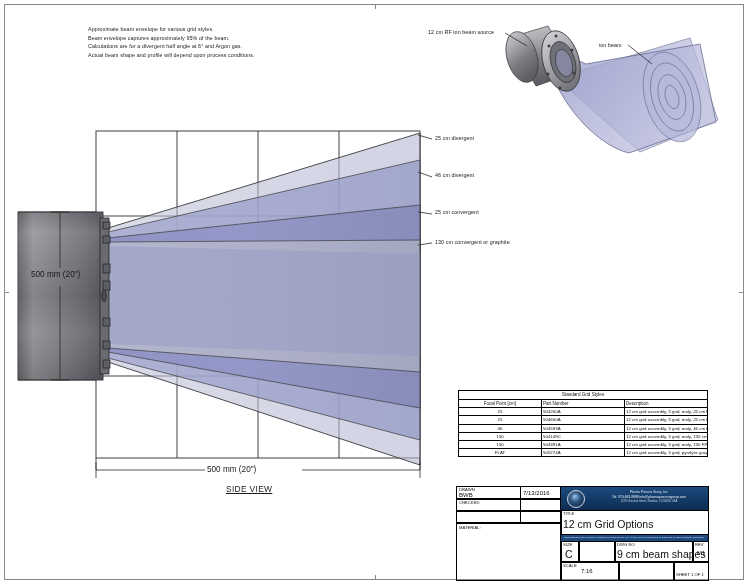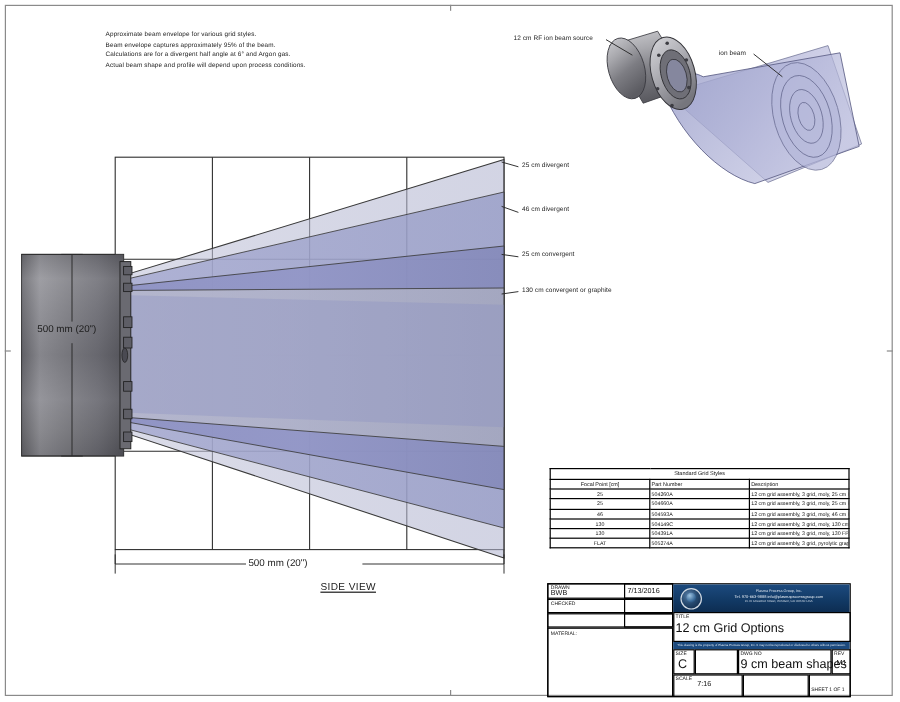--- a/index.html
+++ b/index.html
@@ -67,21 +67,20 @@
     white-space: nowrap;
   }
   .side-view-title {
     position: absolute;
     left: 226px;
     top: 484px;
     font-size: 8.4px;
     color: #1b1b1b;
     text-decoration: underline;
     letter-spacing: 0.04em;
-    margin-left: 41px;
   }
   
   .grid-table {
     position: absolute;
     left: 458px;
     top: 390px;
     width: 250px;
     border-collapse: collapse;
     font-size: 4.4px;
     color: #111;

